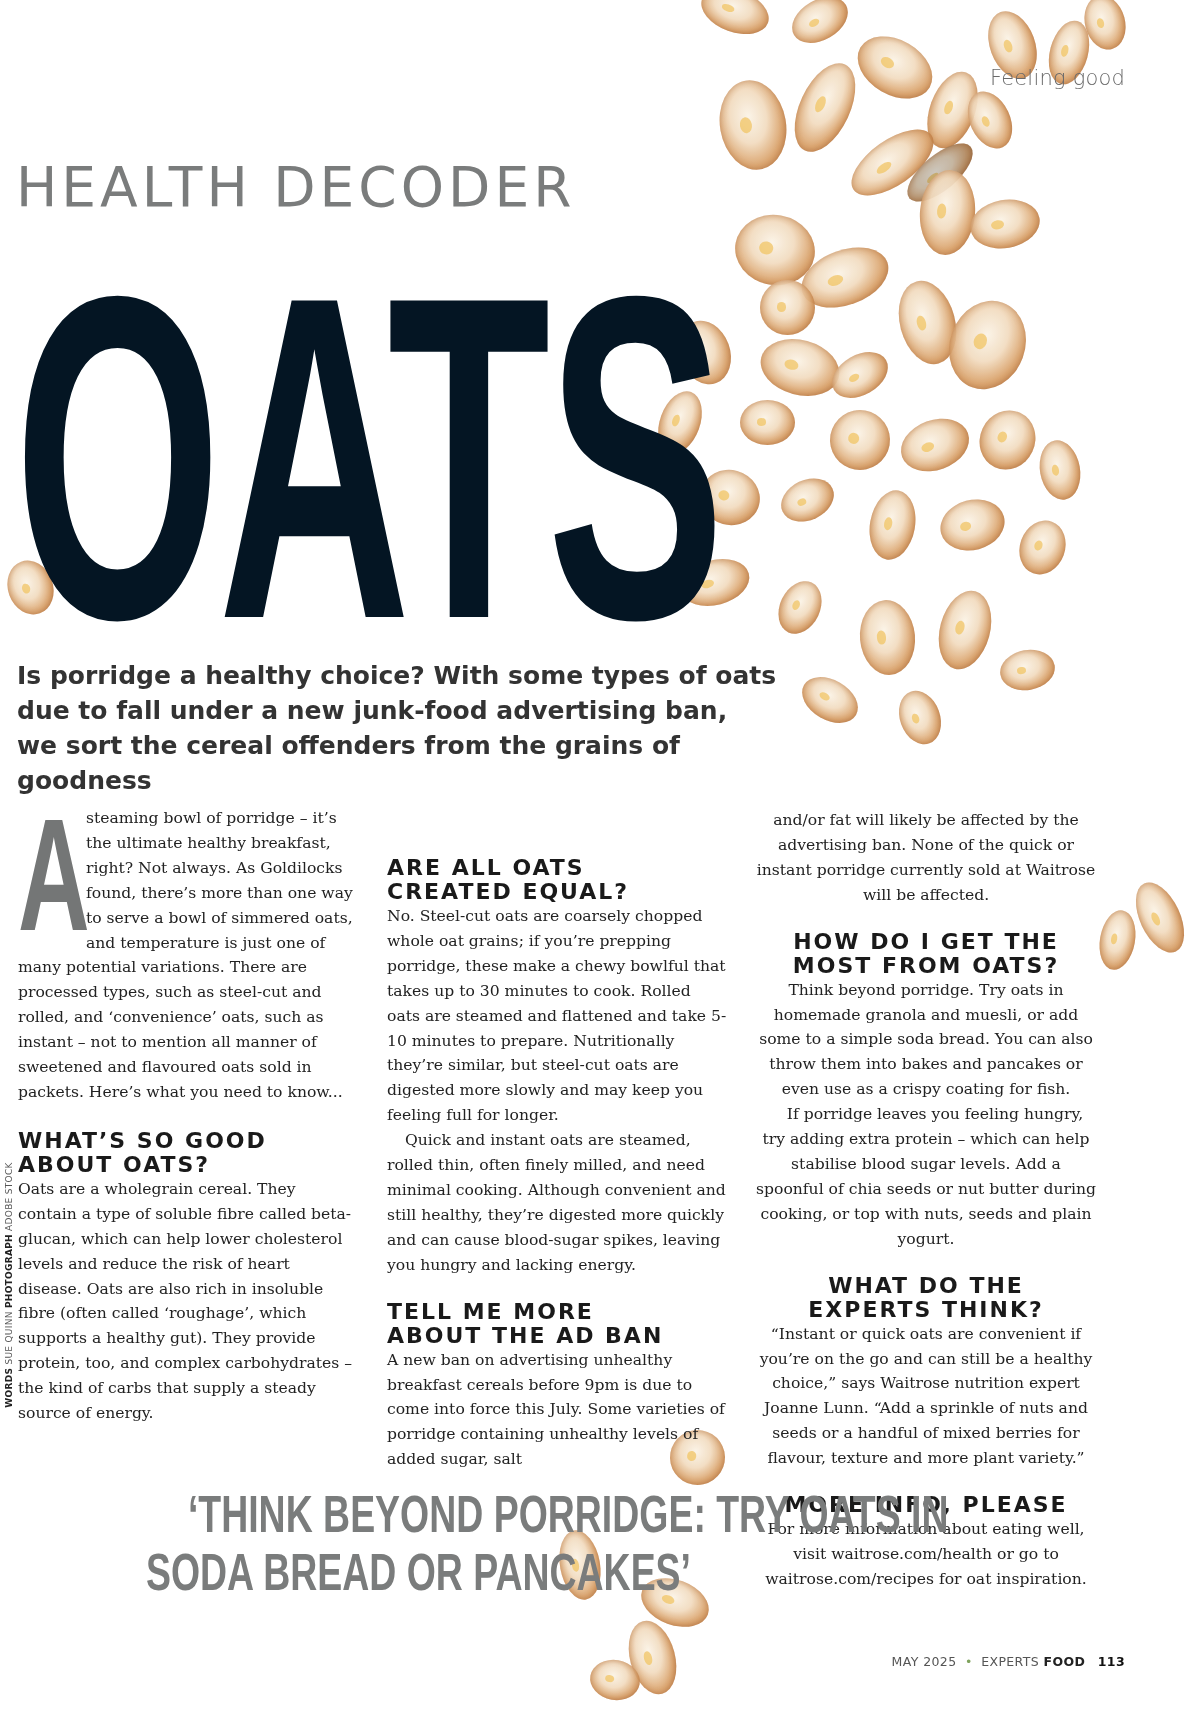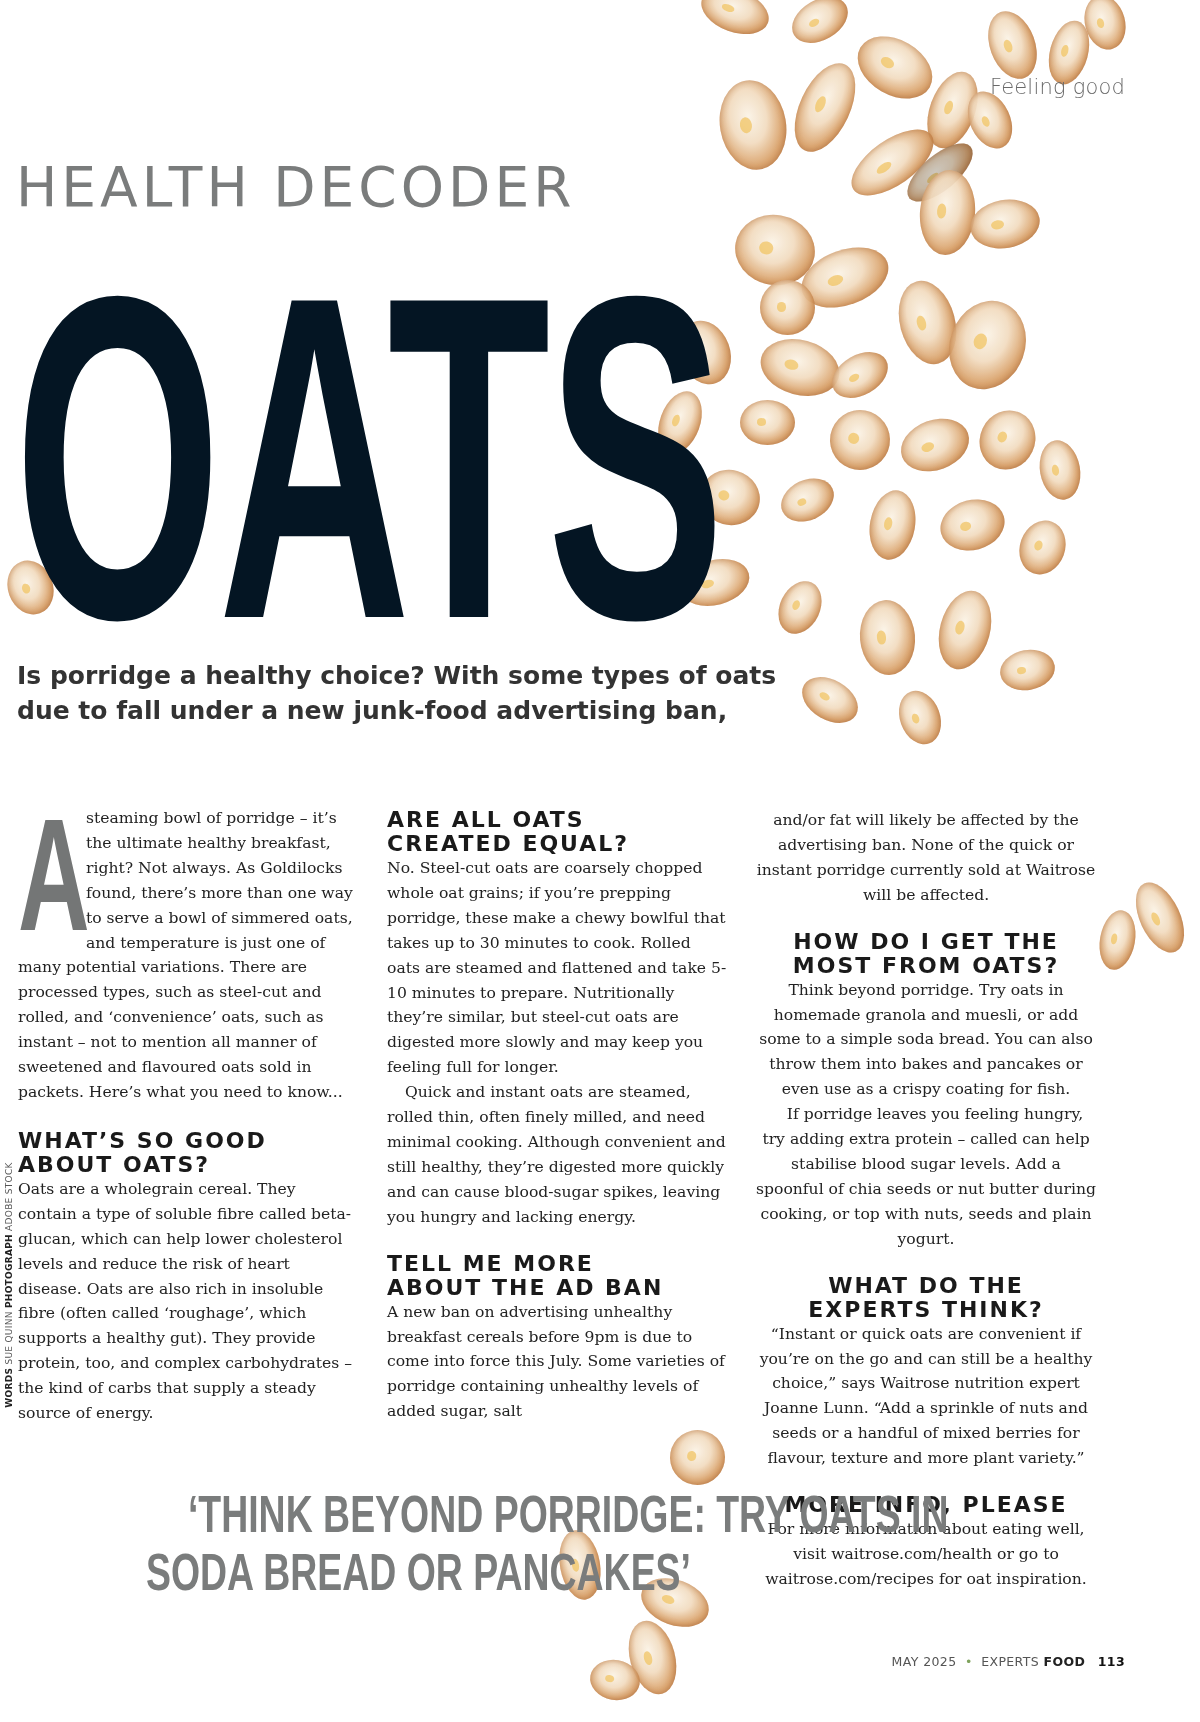--- a/index.html
+++ b/index.html
@@ -16,21 +16,21 @@
       box-shadow: inset 0 0 6px rgba(150,80,30,0.45);
       opacity: 0.92;
     }
     .flake::after {
       content: "";
       position: absolute; left: 30%; top: 40%; width: 18%; height: 18%;
       border-radius: 50%; background: rgba(240,190,80,0.7);
     }
 
     .section-tag {
-      position: absolute; left: 990px; top: 75px;
+      position: absolute; left: 990px; top: 66px;
       font-family: "DejaVu Sans", sans-serif; font-weight: 200;
       font-size: 21px; color: #6a6a6a; letter-spacing: 0.2px;
       font-stretch: condensed;
     }
 
     .kicker {
       position: absolute; left: 16px; top: 160px;
       font-family: "DejaVu Sans", sans-serif; font-size: 55px; font-weight: normal;
       color: #7a7c7c; letter-spacing: 4px; line-height: 1;
     }
@@ -62,20 +62,21 @@
       float: left; font-family: "Liberation Sans", sans-serif; font-weight: bold;
       font-size: 160px; line-height: 130px; color: #747676;
       margin: 4px 8px 0 0; height: 144px; transform: scaleX(0.62); transform-origin: left top;
       width: 60px;
     }
 
     .subhead {
       font-family: "DejaVu Sans", sans-serif; font-weight: bold;
       font-size: 22px; line-height: 24px; letter-spacing: 2px; color: #1a1a1a;
       text-transform: uppercase;
+      margin-top: 48px;
     }
     .subhead.spaced { margin-top: 22px; }
 
     .pullquote {
       position: absolute; left: 40px; top: 1485px; width: 680px;
       font-family: "Liberation Sans Narrow", "Liberation Sans", sans-serif;
       font-weight: bold; color: #7a7c7c; 
       font-size: 52px; line-height: 58px;
     }
     .pullquote span { display: inline-block; transform: scaleX(0.72); transform-origin: center; white-space: nowrap; }
@@ -155,20 +156,21 @@
 
   <div class="section-tag">Feeling good</div>
 
   <div class="kicker">HEALTH DECODER</div>
 
   <div class="title">OATS</div>
 
   <div class="standfirst">
     <div>Is porridge a healthy choice? With some types of oats</div>
     <div>due to fall under a new junk-food advertising ban,</div>
+    <div>we sort the cereal offenders from the grains of goodness</div>
   </div>
 
   <div class="col col1">
     <p>
       <span class="dropcap">A</span>
       <span>steaming bowl of porridge – it’s the ultimate healthy breakfast, right? Not always. As Goldilocks found, there’s more than one way to serve a bowl of simmered oats, and temperature is just one of many potential variations. There are processed types, such as steel-cut and rolled, and ‘convenience’ oats, such as instant – not to mention all manner of sweetened and flavoured oats sold in packets. Here’s what you need to know...</span>
     </p>
     <div class="subhead spaced" style="margin-top:24px">
       <div>WHAT’S SO GOOD</div>
       <div>ABOUT OATS?</div>
@@ -190,21 +192,21 @@
     <p>A new ban on advertising unhealthy breakfast cereals before 9pm is due to come into force this July. Some varieties of porridge containing unhealthy levels of added sugar, salt</p>
   </div>
 
   <div class="col col3">
     <p>and/or fat will likely be affected by the advertising ban. None of the quick or instant porridge currently sold at Waitrose will be affected.</p>
     <div class="subhead spaced">
       <div>HOW DO I GET THE</div>
       <div>MOST FROM OATS?</div>
     </div>
     <p>Think beyond porridge. Try oats in homemade granola and muesli, or add some to a simple soda bread. You can also throw them into bakes and pancakes or even use as a crispy coating for fish.</p>
-    <p class="indent">If porridge leaves you feeling hungry, try adding extra protein – called can help stabilise blood sugar levels. Add a spoonful of chia seeds or nut butter during cooking, or top with nuts, seeds and plain yogurt.</p>
+    <p class="indent">If porridge leaves you feeling hungry, try adding extra protein – which can help stabilise blood sugar levels. Add a spoonful of chia seeds or nut butter during cooking, or top with nuts, seeds and plain yogurt.</p>
     <div class="subhead spaced">
       <div>WHAT DO THE</div>
       <div>EXPERTS THINK?</div>
     </div>
     <p>“Instant or quick oats are convenient if you’re on the go and can still be a healthy choice,” says Waitrose nutrition expert Joanne Lunn. “Add a sprinkle of nuts and seeds or a handful of mixed berries for flavour, texture and more plant variety.”</p>
     <div class="subhead spaced">
       <div>MORE INFO, PLEASE</div>
     </div>
     <p>For more information about eating well, visit waitrose.com/health or go to waitrose.com/recipes for oat inspiration.</p>
   </div>

